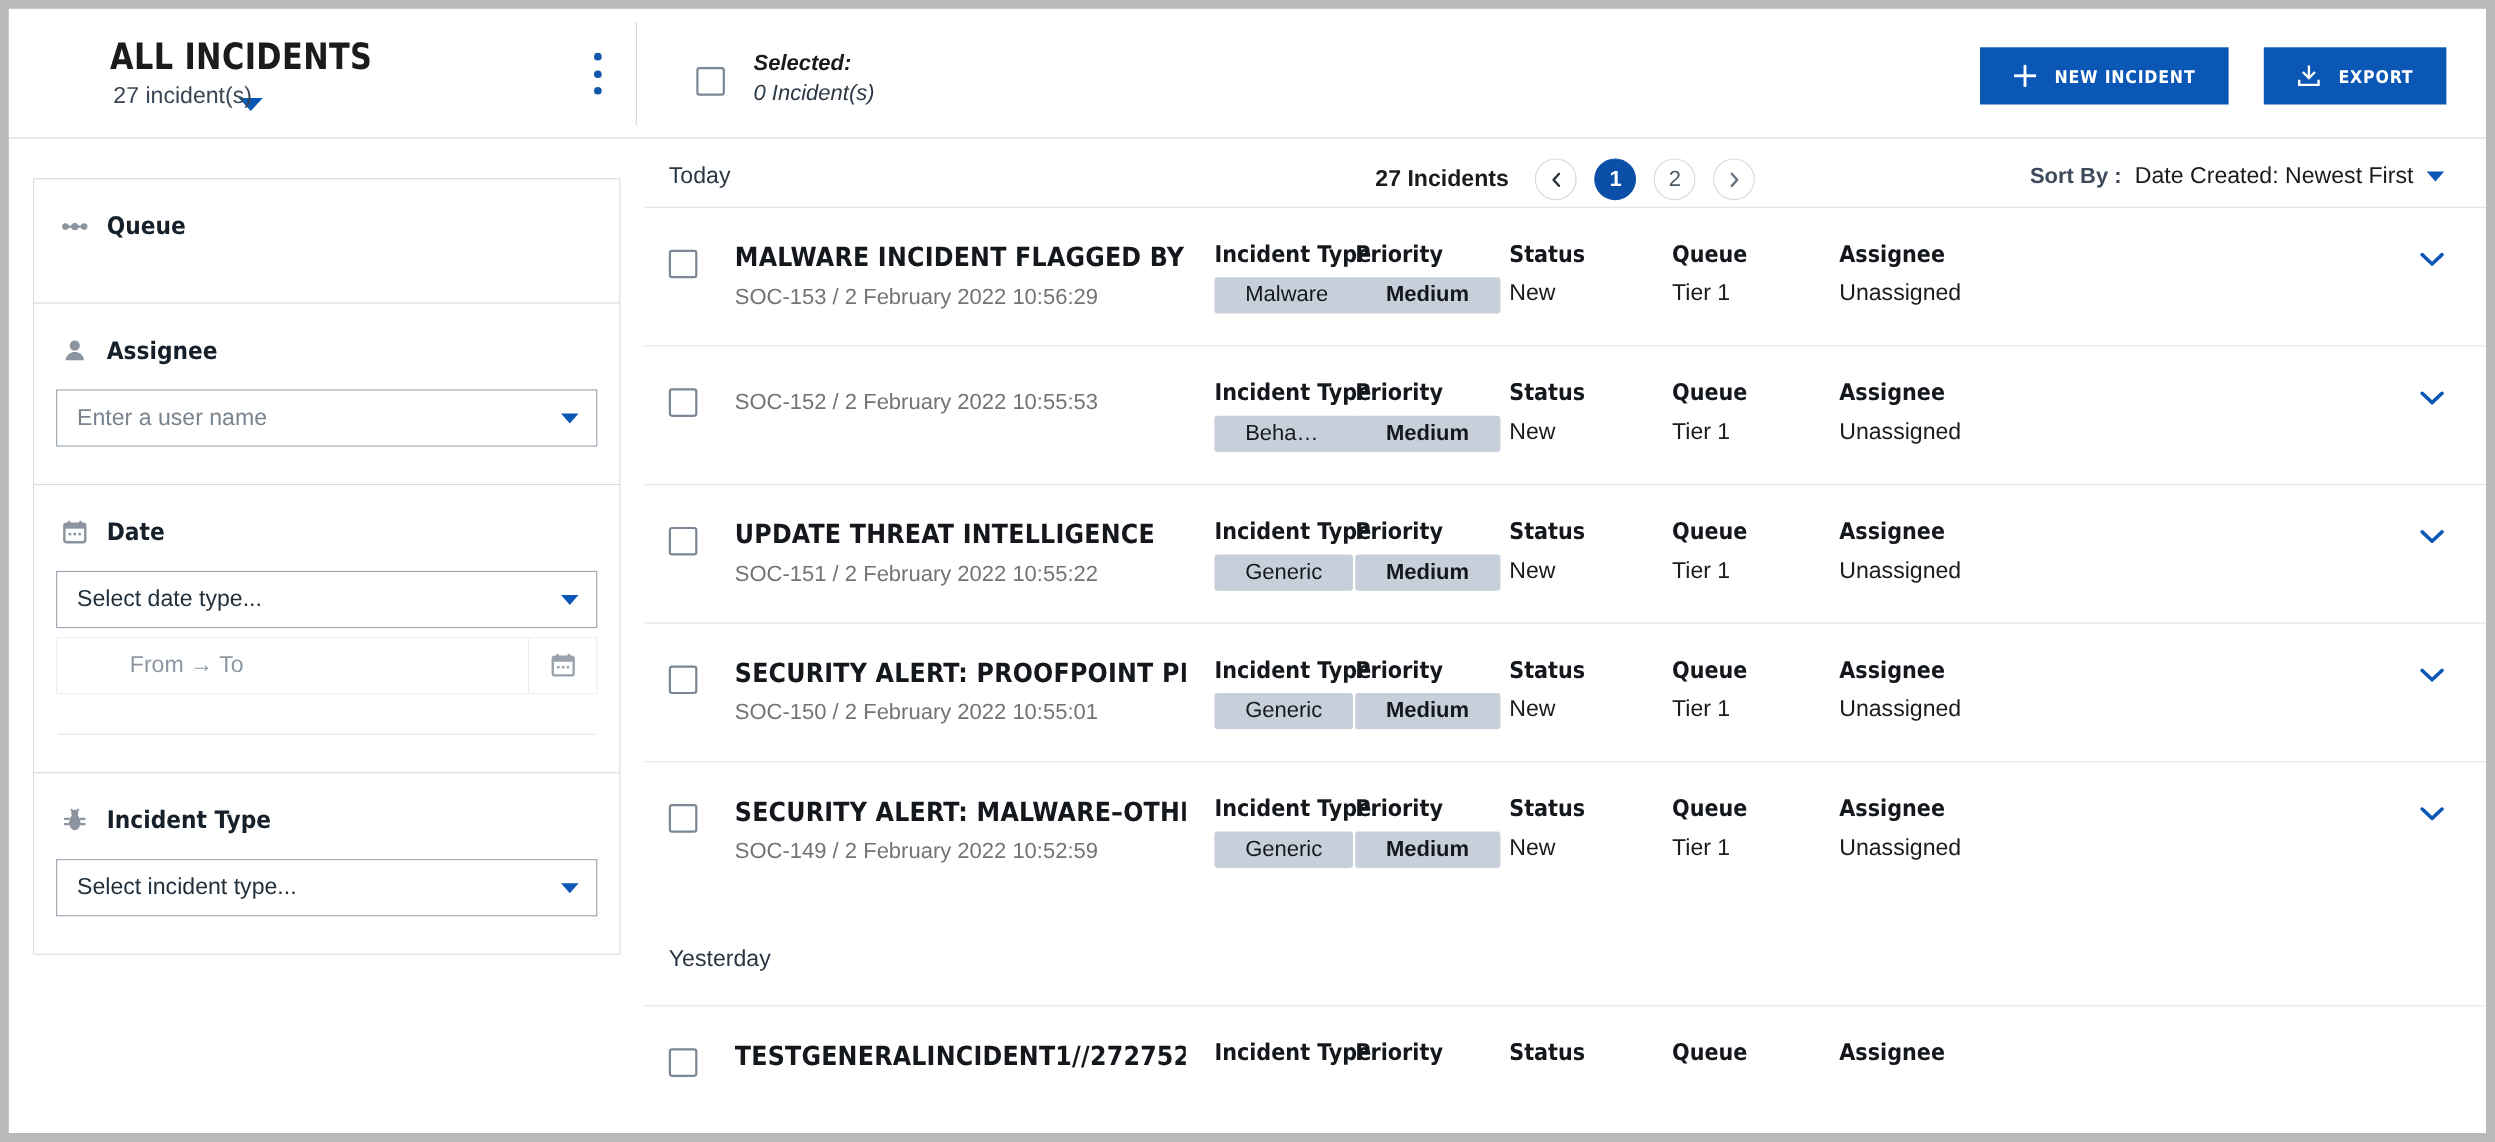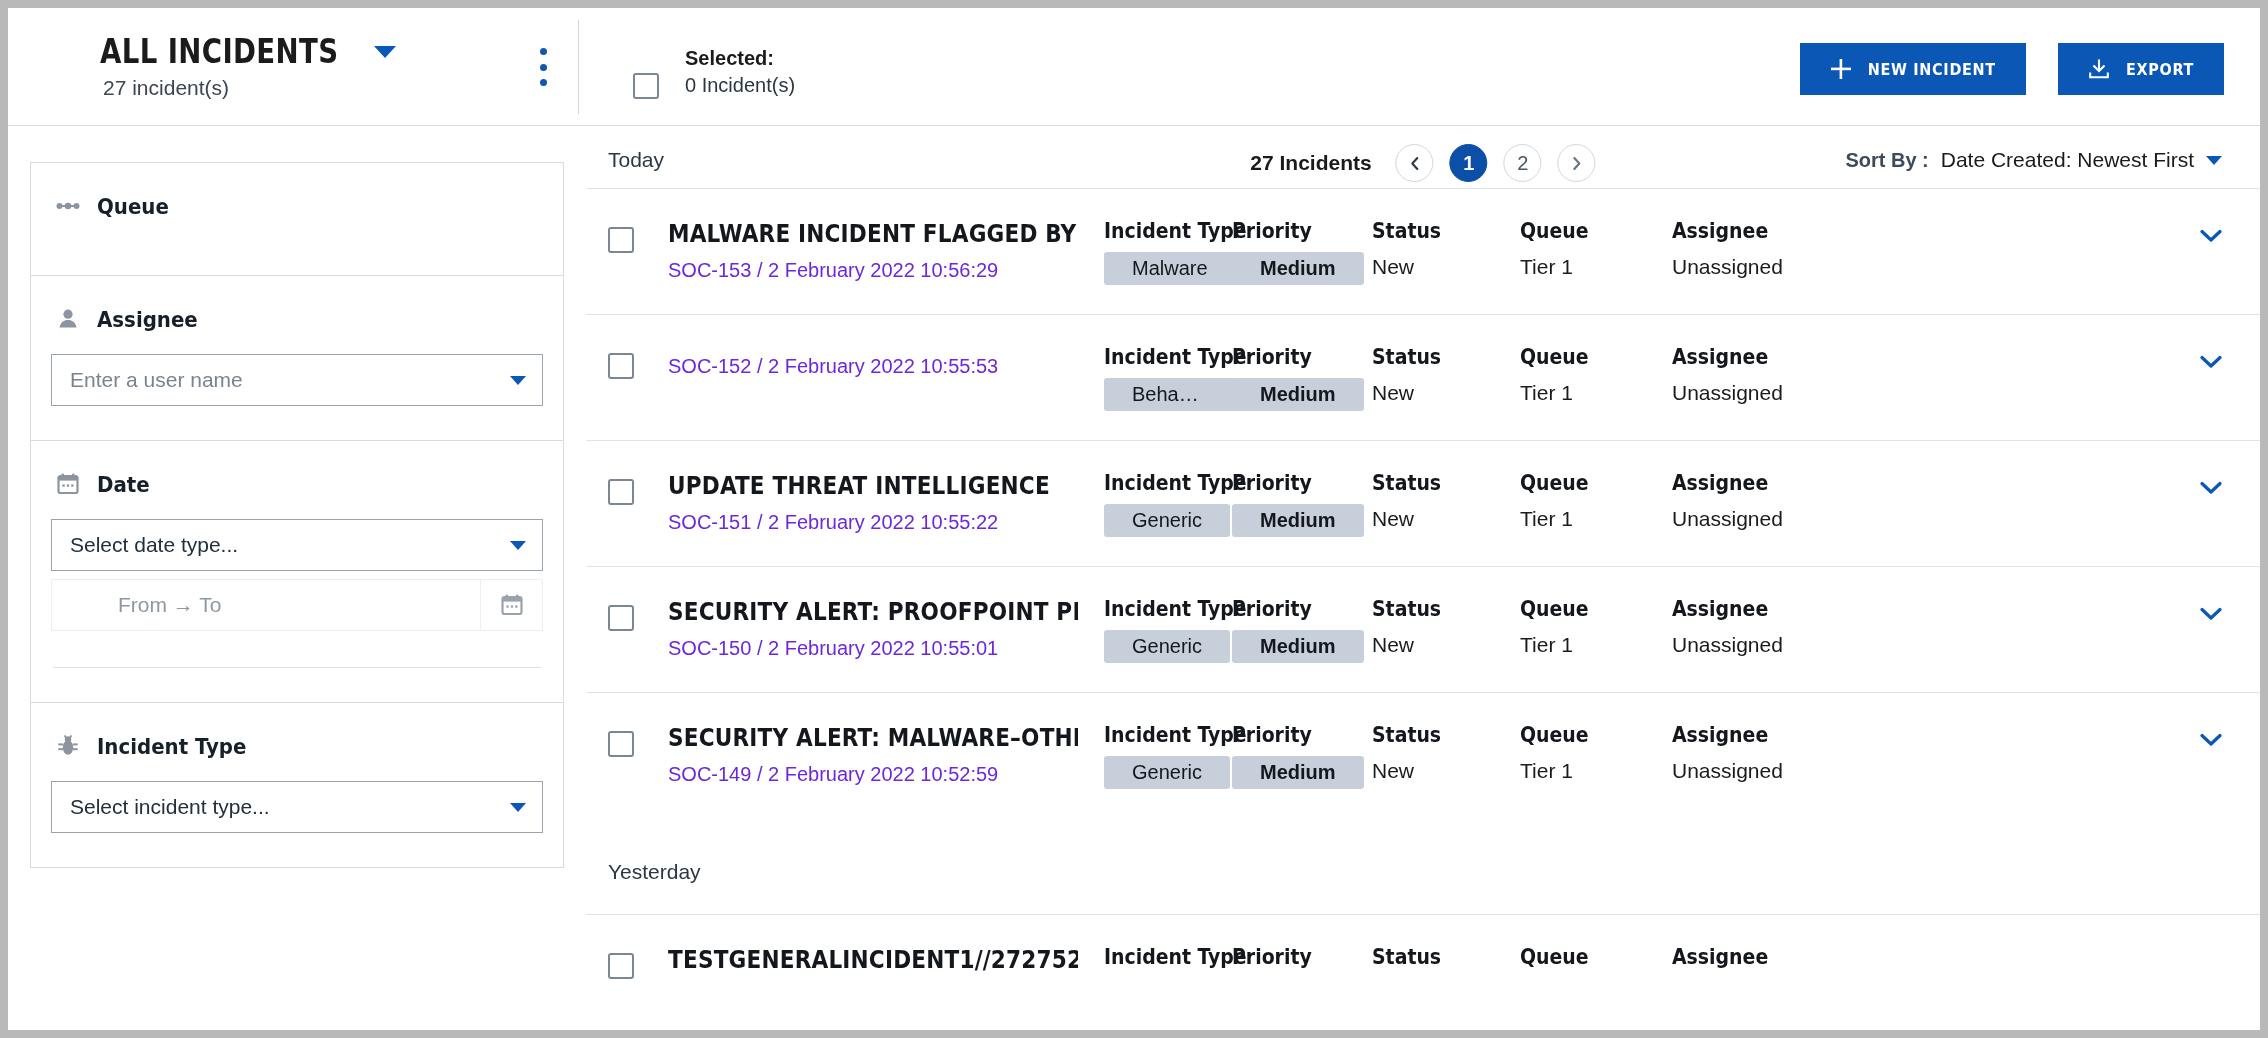--- a/index.html
+++ b/index.html
@@ -41,20 +41,21 @@
     left: 0; top: 0;
     width: 562px;
     height: 117px;
   }
   .title-row {
     position: absolute;
     left: 92px; top: 24px;
     display: flex;
     align-items: center;
     gap: 18px;
+    flex-direction: column;
   }
   .view-title {
     font-family: "DejaVu Sans Condensed", "Liberation Sans Narrow", "Liberation Sans", sans-serif;
     font-weight: 700;
     font-size: 33px;
     letter-spacing: 0.4px;
     color: #1b1b1b;
     text-transform: uppercase;
     transform: scaleX(0.93);
     transform-origin: left center;
@@ -96,22 +97,23 @@
     position: absolute;
     left: 570px; top: 12px;
     width: 1px; height: 94px;
     background: #d3d8de;
   }
 
   #selected-block {
     position: absolute;
     left: 625px; top: 37px;
     display: flex;
-    align-items: flex-end;
+    align-items: center;
     gap: 26px;
+    font-style: italic;
   }
   .cbx {
     width: 26px; height: 26px;
     border: 2px solid #7b8794;
     border-radius: 3px;
     background: #fff;
     flex: 0 0 auto;
     margin-top: 3px;
     cursor: pointer;
   }
@@ -284,21 +286,21 @@
     font-size: 24px;
     color: #14181d;
     text-transform: uppercase;
     letter-spacing: 0.2px;
     white-space: nowrap;
     overflow: hidden;
     line-height: 1.25;
   }
   .row-sub {
     font-size: 20px;
-    color: #6d28d9;
+    color: #737373;
     margin-top: 10px;
     white-space: nowrap;
   }
   .cell {
     margin-top: 30px;
     flex: 0 0 auto;
   }
   .cell .ch {
     font-family: "DejaVu Sans Condensed", "Liberation Sans Narrow", "Liberation Sans", sans-serif;
     font-weight: 700;

